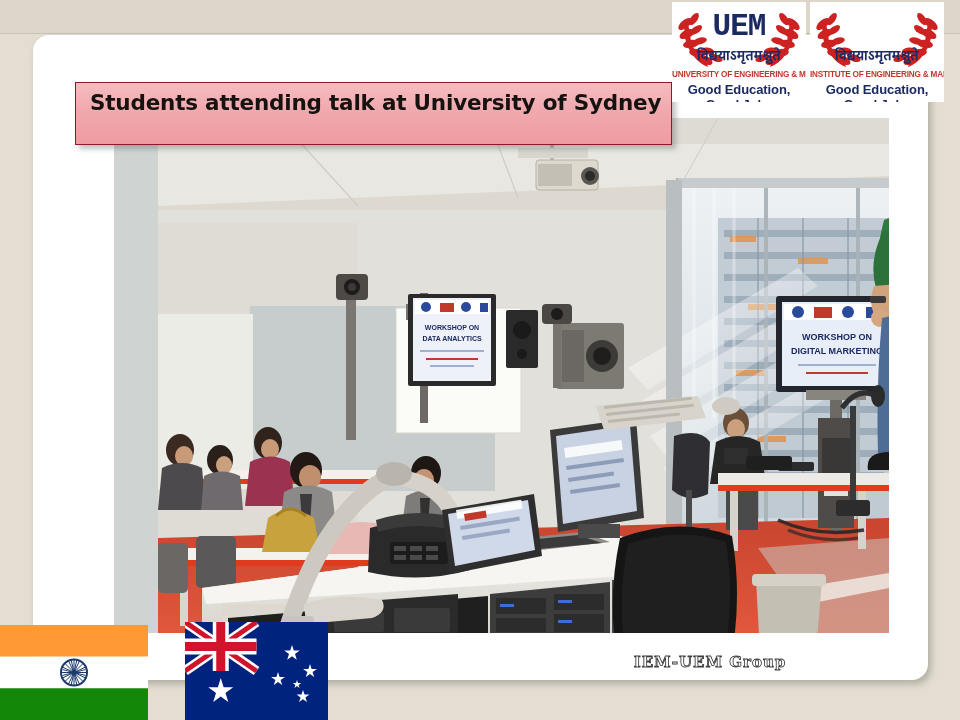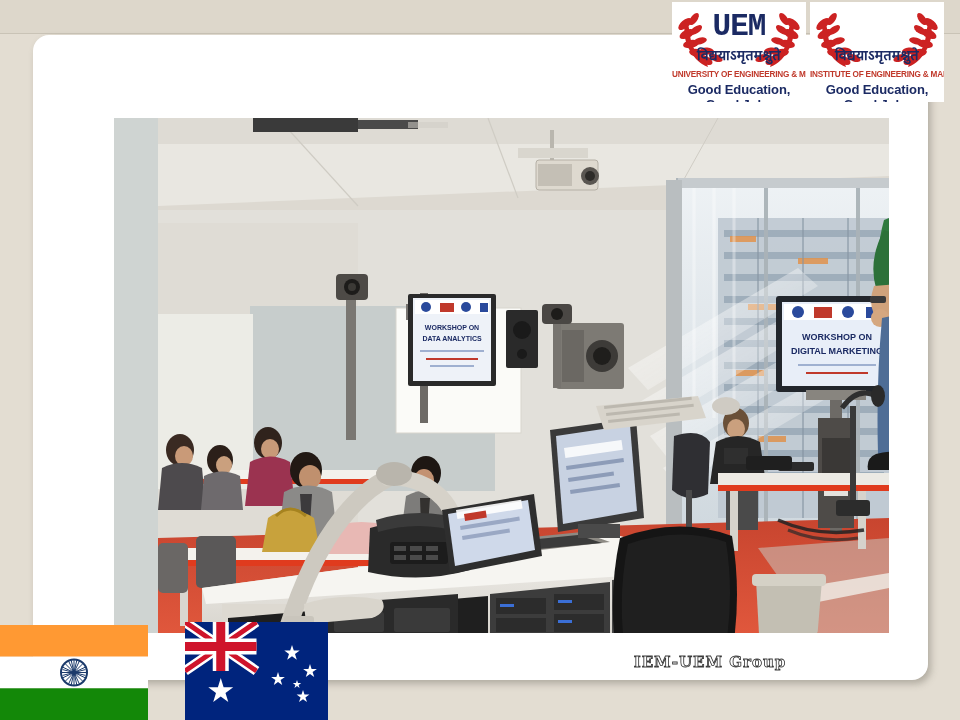--- a/index.html
+++ b/index.html
@@ -552,20 +552,23 @@
           <ellipse cx="720" cy="278" rx="7" ry="11" fill="#2a2a2a"></ellipse>
           <rect x="678" y="382" width="34" height="16" rx="3" fill="#2c2c2c"></rect>
         </g>
 
         <path d="M620 402 q40 18 86 10" stroke="#222" stroke-width="3.5" fill="none" opacity="0.85"></path>
         <path d="M630 412 q34 14 70 8" stroke="#2a2a2a" stroke-width="3" fill="none" opacity="0.7"></path>
       </g>
     </svg>
   </div>
 
+  <div id="title-box">
+    <div id="title-text">Students attending talk at University of Sydney</div>
+  </div>
 
   <div id="logos">
 
     <div class="logo-card">
       <svg class="logo-wreath" viewBox="0 0 134 62" xmlns="http://www.w3.org/2000/svg">
         <g fill="#cc2222">
           <path d="M14 14 q-6 22 10 40 q6 6 12 8 l-2 -6 q-14 -8 -16 -26 q-1 -10 -4 -16 Z"></path>
           <path d="M120 14 q6 22 -10 40 q-6 6 -12 8 l2 -6 q14 -8 16 -26 q1 -10 4 -16 Z"></path>
           <g>
             <ellipse cx="13" cy="19" rx="8" ry="4" transform="rotate(-40 13 19)"></ellipse>

